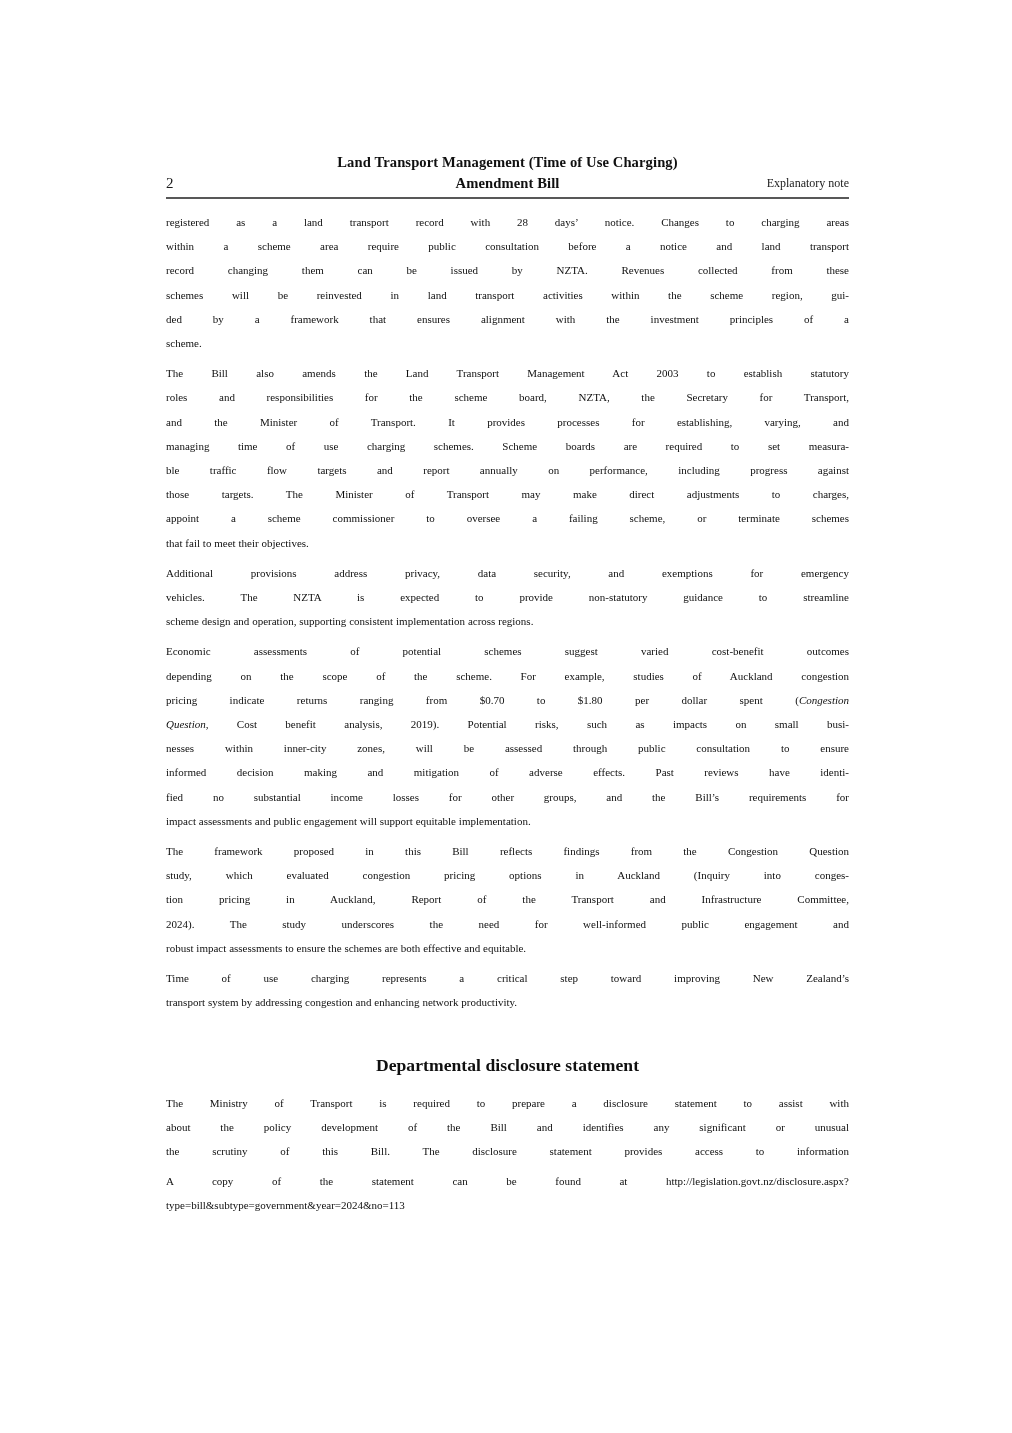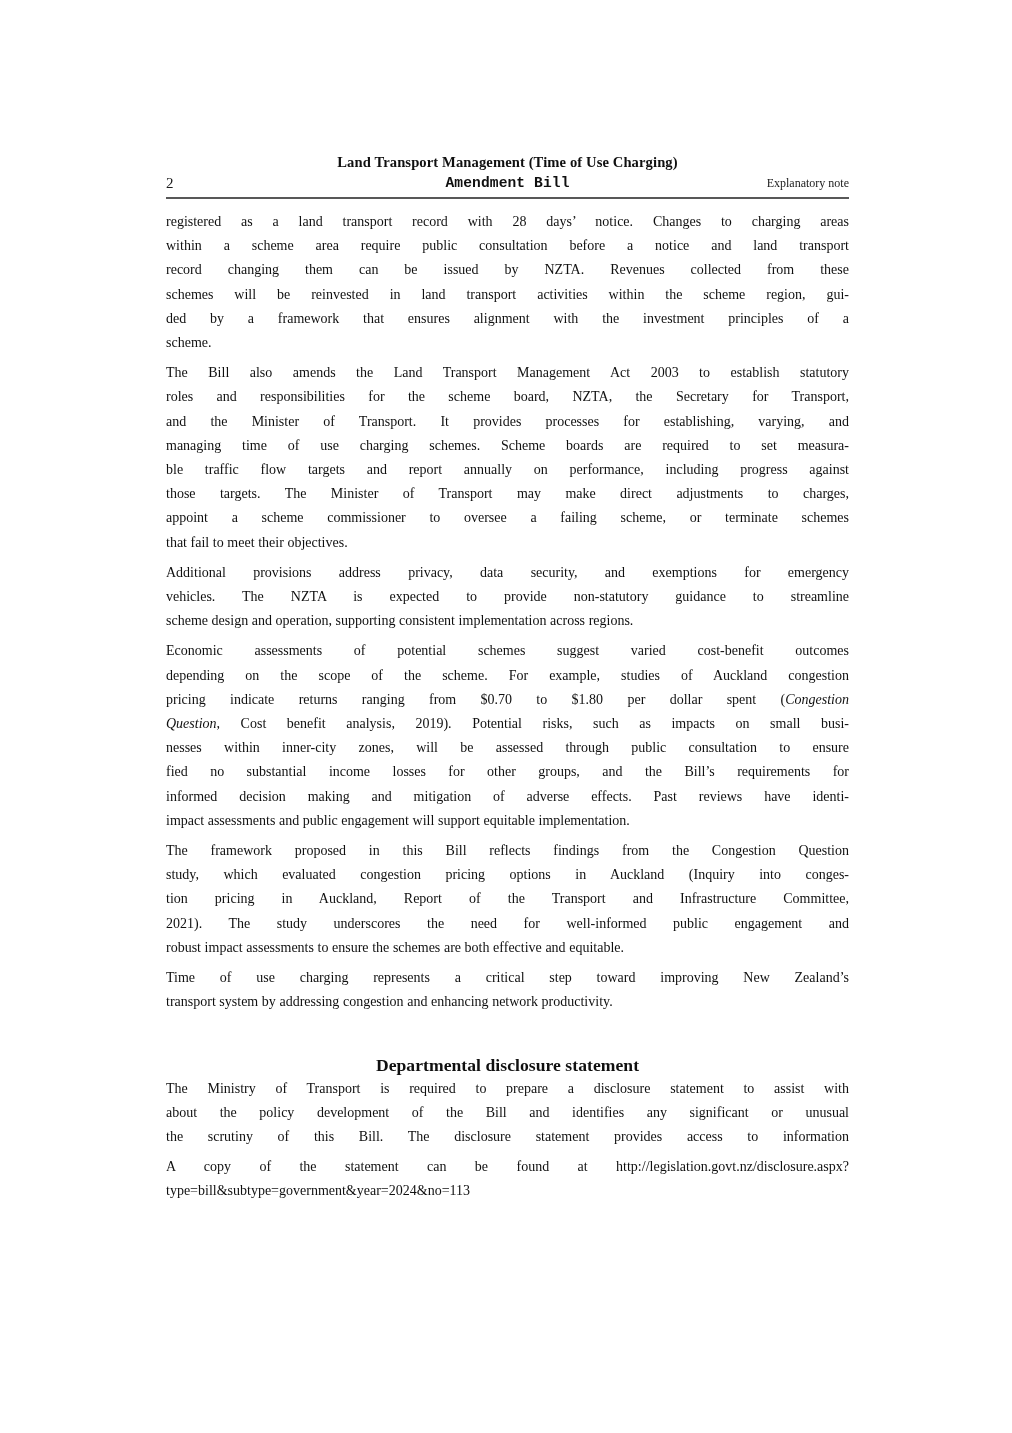--- a/index.html
+++ b/index.html
@@ -44,21 +44,21 @@
     left: 0;
     top: 0;
     width: 683px;
     text-align: center;
     font-weight: bold;
     font-size: 14.6px;
     line-height: 21px;
     letter-spacing: 0.1px;
   }
   .runhead-center .rh-line1 { display: block; }
-  .runhead-center .rh-line2 { display: block; font-family: Liberation Mono, monospace; }
+  .runhead-center .rh-line2 { display: block; }
 
   .runhead-folio {
     position: absolute;
     left: 0;
     top: 21px;
     font-size: 15px;
     line-height: 21px;
     font-weight: normal;
     color: #1a1a1a;
   }
@@ -85,21 +85,21 @@
   
   .body {
     position: absolute;
     left: 0;
     top: 58px;
     width: 683px;
   }
 
   p.para {
     margin: 0 0 6px 0;
-    font-size: 14px;
+    font-size: 11px;
     line-height: 24.2px;
     text-align: justify;
     text-justify: inter-word;
     hyphens: manual;
     -webkit-hyphens: manual;
     word-spacing: 0.1px;
   }
   p.para:last-child { margin-bottom: 3px; }
 
   
@@ -123,20 +123,21 @@
     margin: 0;
     padding: 0;
     font-size: 17.6px;
     line-height: 24px;
     font-weight: bold;
     text-align: center;
     letter-spacing: 0.05px;
   }
   .heading-block {
     margin-top: 38px;
+    margin-bottom: 14px;
     font-family: Liberation Serif, serif;
   }
 </style>
 </head>
 <body>
 
 <div class="page">
 
   <div class="content">
 
@@ -177,30 +178,30 @@
         <span class="ln">vehicles. The NZTA is expected to provide non-statutory guidance to streamline</span>
         <span class="ln last">scheme design and operation, supporting consistent implementation across regions.</span>
       </p>
 
       <p class="para">
         <span class="ln">Economic assessments of potential schemes suggest varied cost-benefit outcomes</span>
         <span class="ln">depending on the scope of the scheme. For example, studies of Auckland congestion</span>
         <span class="ln"><span>pricing indicate returns ranging from $0.70 to $1.80 per dollar spent (</span><span class="it">Congestion</span></span>
         <span class="ln"><span class="it">Question</span><span>, Cost benefit analysis, 2019). Potential risks, such as impacts on small busi-</span></span>
         <span class="ln">nesses within inner-city zones, will be assessed through public consultation to ensure</span>
+        <span class="ln">informed decision making and mitigation of adverse effects. Past reviews have identi-</span>
         <span class="ln">fied no substantial income losses for other groups, and the Bill’s requirements for</span>
-        <span class="ln">informed decision making and mitigation of adverse effects. Past reviews have identi-</span>
         <span class="ln last">impact assessments and public engagement will support equitable implementation.</span>
       </p>
 
       <p class="para">
         <span class="ln">The framework proposed in this Bill reflects findings from the Congestion Question</span>
         <span class="ln">study, which evaluated congestion pricing options in Auckland (Inquiry into conges-</span>
         <span class="ln">tion pricing in Auckland, Report of the Transport and Infrastructure Committee,</span>
-        <span class="ln">2021). The study underscores the need for well-informed public engagement and</span>
+        <span class="ln">2024). The study underscores the need for well-informed public engagement and</span>
         <span class="ln last">robust impact assessments to ensure the schemes are both effective and equitable.</span>
       </p>
 
       <p class="para">
         <span class="ln">Time of use charging represents a critical step toward improving New Zealand’s</span>
         <span class="ln last">transport system by addressing congestion and enhancing network productivity.</span>
       </p>
 
       <div class="heading-block">
         <h2 class="section-heading">Departmental disclosure statement</h2>

